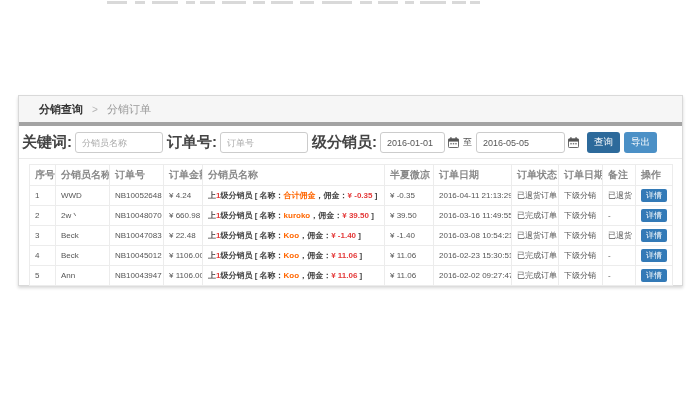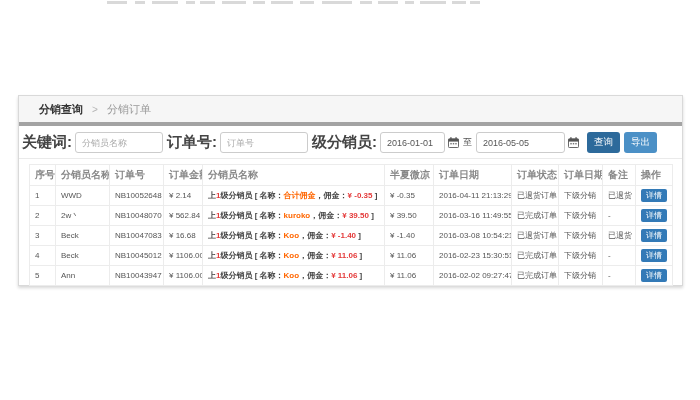--- a/index.html
+++ b/index.html
@@ -162,51 +162,51 @@
           <th>订单日期</th>
           <th>备注</th>
           <th>操作</th>
         </tr>
     </thead>
     <tbody>
         <tr>
     <td>1</td>
     <td>WWD</td>
     <td>NB10052648</td>
-    <td>¥ 2.14</td>
+    <td>¥ 4.24</td>
     <td class="detail-cell"><span>上</span><span class="hl-red">1</span><span>级分销员 [ 名称：</span><span class="hl-orange">合计佣金</span><span>，佣金：</span><span class="hl-red">¥ -0.35</span><span> ]</span></td>
     <td>¥ -0.35</td>
     <td>2016-04-11 21:13:29</td>
     <td>已退货订单</td>
     <td>下级分销</td>
     <td>已退货</td>
     <td>
       <button class="detail-btn">详情</button>
     </td>
   </tr>
         <tr>
     <td>2</td>
     <td>2w丶</td>
     <td>NB10048070</td>
-    <td>¥ 562.84</td>
+    <td>¥ 660.98</td>
     <td class="detail-cell"><span>上</span><span class="hl-red">1</span><span>级分销员 [ 名称：</span><span class="hl-orange">kuroko</span><span>，佣金：</span><span class="hl-red">¥ 39.50</span><span> ]</span></td>
     <td>¥ 39.50</td>
     <td>2016-03-16 11:49:55</td>
     <td>已完成订单</td>
     <td>下级分销</td>
     <td>-</td>
     <td>
       <button class="detail-btn">详情</button>
     </td>
   </tr>
         <tr>
     <td>3</td>
     <td>Beck</td>
     <td>NB10047083</td>
-    <td>¥ 16.68</td>
+    <td>¥ 22.48</td>
     <td class="detail-cell"><span>上</span><span class="hl-red">1</span><span>级分销员 [ 名称：</span><span class="hl-orange">Koo</span><span>，佣金：</span><span class="hl-red">¥ -1.40</span><span> ]</span></td>
     <td>¥ -1.40</td>
     <td>2016-03-08 10:54:21</td>
     <td>已退货订单</td>
     <td>下级分销</td>
     <td>已退货</td>
     <td>
       <button class="detail-btn">详情</button>
     </td>
   </tr>

